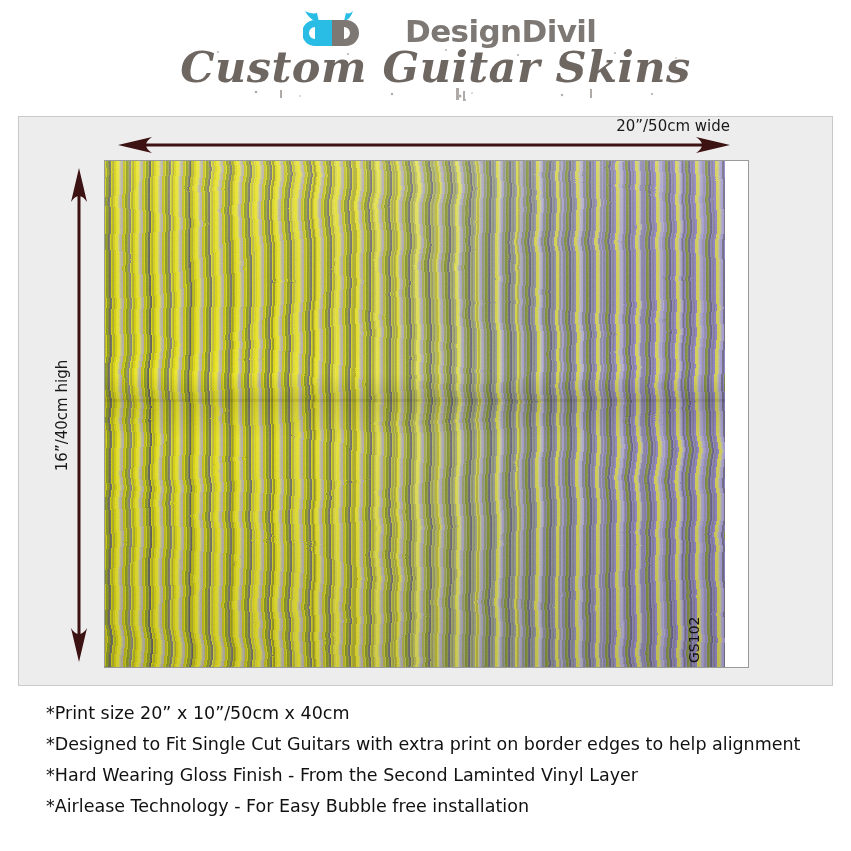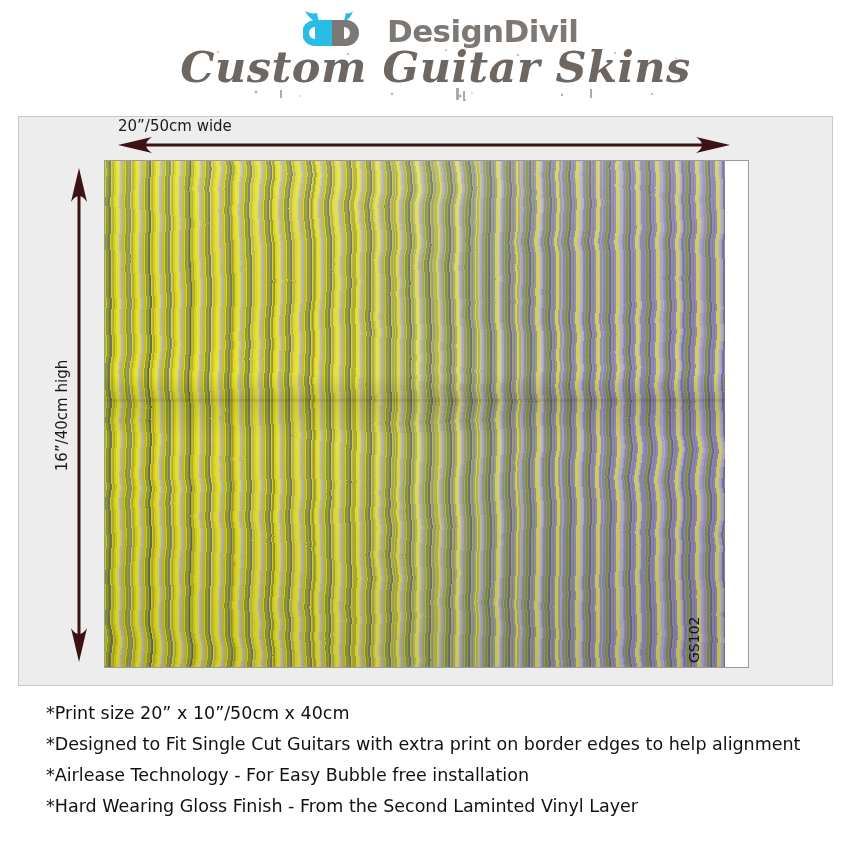--- a/index.html
+++ b/index.html
@@ -39,21 +39,21 @@
     display: block;
   }
 
   #logo-wordmark {
     font-family: "DejaVu Sans", sans-serif;
     font-size: 31px;
     font-weight: 600;
     letter-spacing: -0.6px;
     color: #7d7874;
     line-height: 1;
-    margin-left: 0;
+    margin-left: 18px;
     white-space: nowrap;
   }
 
   #site-tagline {
     position: absolute;
     left: 0;
     top: 46px;
     width: 851px;
     text-align: center;
     font-family: "DejaVu Serif", serif;
@@ -95,21 +95,21 @@
     left: 118px;
     top: 136px;
     width: 612px;
     height: 18px;
   }
   #width-label {
     position: absolute;
     left: 118px;
     top: 119px;
     width: 612px;
-    text-align: left;
+    text-align: right;
     font-family: "DejaVu Sans", sans-serif;
     font-size: 15px;
     color: #1a1a1a;
     line-height: 1;
     white-space: nowrap;
   }
 
   
   #height-arrow-svg {
     position: absolute;
@@ -349,15 +349,15 @@
   </div>
 
   <div id="sku-strip">
     <div id="sku-code">GS102</div>
   </div>
 </div>
 
 <div id="feature-list">
   <div class="feature-line">*Print size 20” x 10”/50cm x 40cm</div>
   <div class="feature-line">*Designed to Fit Single Cut Guitars with extra print on border edges to help alignment</div>
+  <div class="feature-line">*Hard Wearing Gloss Finish - From the Second Laminted Vinyl Layer</div>
   <div class="feature-line">*Airlease Technology - For Easy Bubble free installation</div>
-  <div class="feature-line">*Hard Wearing Gloss Finish - From the Second Laminted Vinyl Layer</div>
 </div>
 
 </body></html>

